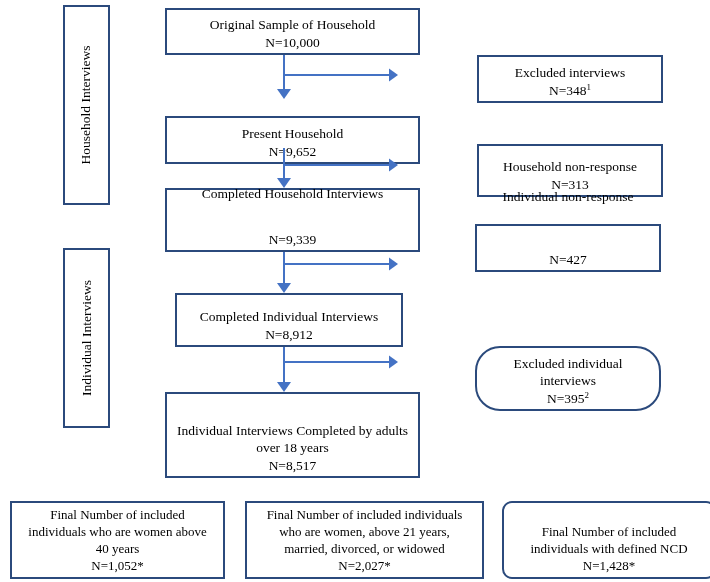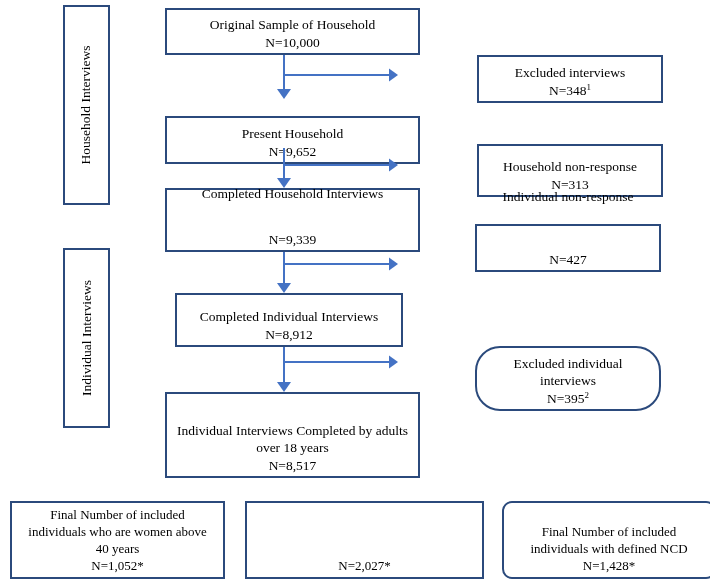--- a/index.html
+++ b/index.html
@@ -107,20 +107,21 @@
     <div>Excluded individual interviews</div>
     <div><span>N=395</span><sup>2</sup></div>
   </div>
 
   <div class="box final-box" style="left:2px;top:501px;width:215px;height:78px;">
     <div>Final Number of included individuals who are women above 40 years</div>
     <div>N=1,052*</div>
   </div>
 
   <div class="box final-box" style="left:237px;top:501px;width:239px;height:78px;">
+    <div>Final Number of included individuals who are women, above 21 years, married, divorced, or widowed</div>
     <div>N=2,027*</div>
   </div>
 
   <div class="box final-box" style="left:494px;top:501px;width:214px;height:78px;border-radius:10px;">
     <div>Final Number of included individuals with defined NCD</div>
     <div>N=1,428*</div>
   </div>
 
   <svg id="arrows" width="710" height="582" viewBox="0 0 710 582" aria-hidden="true">
 

